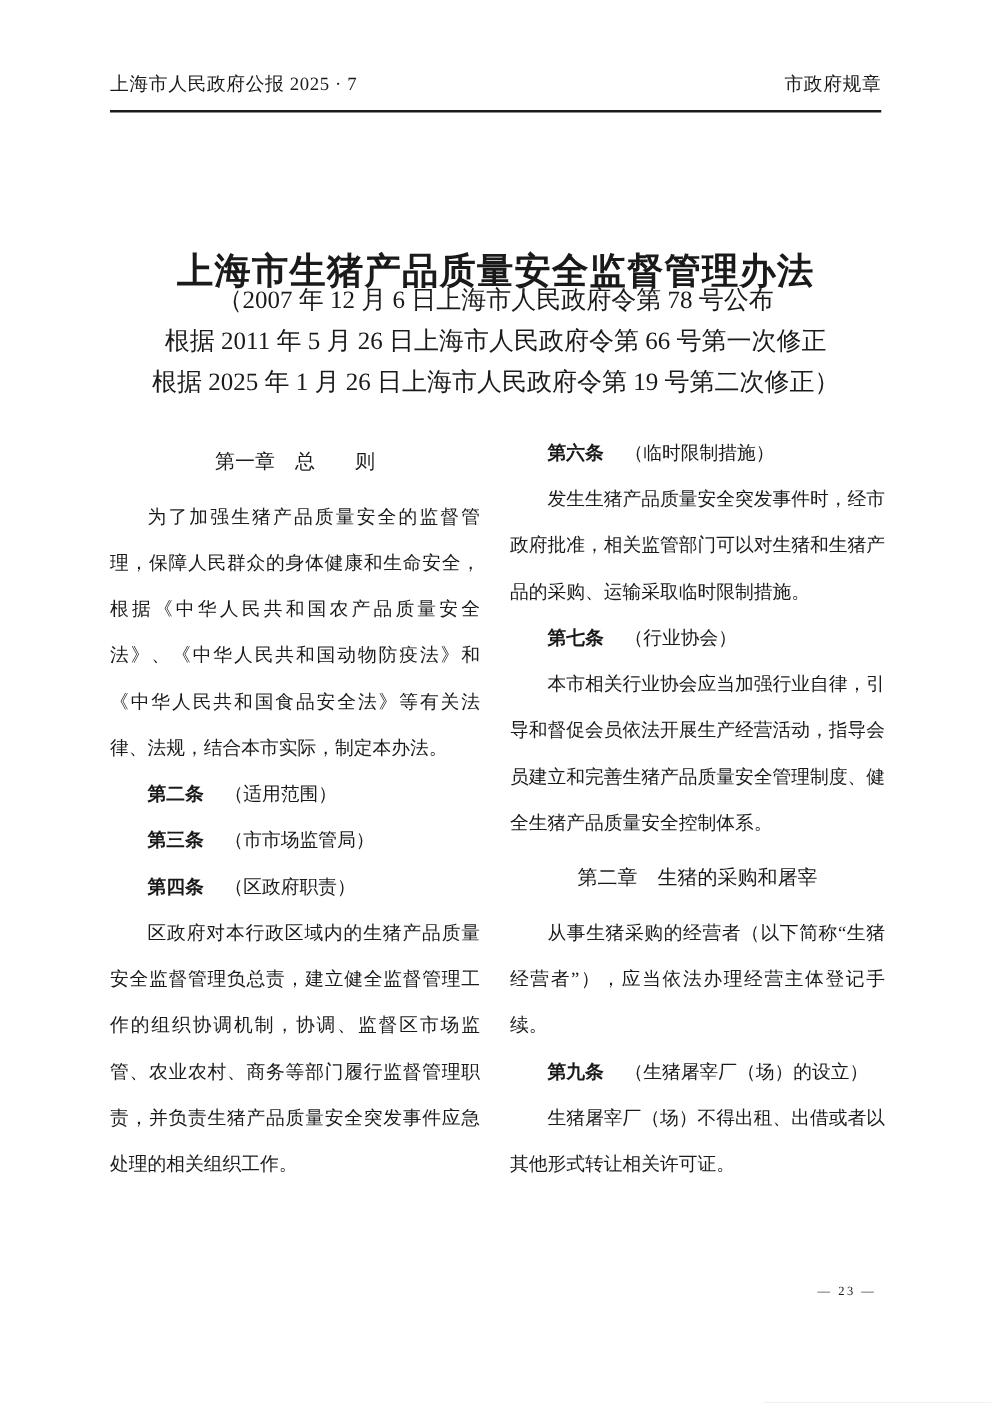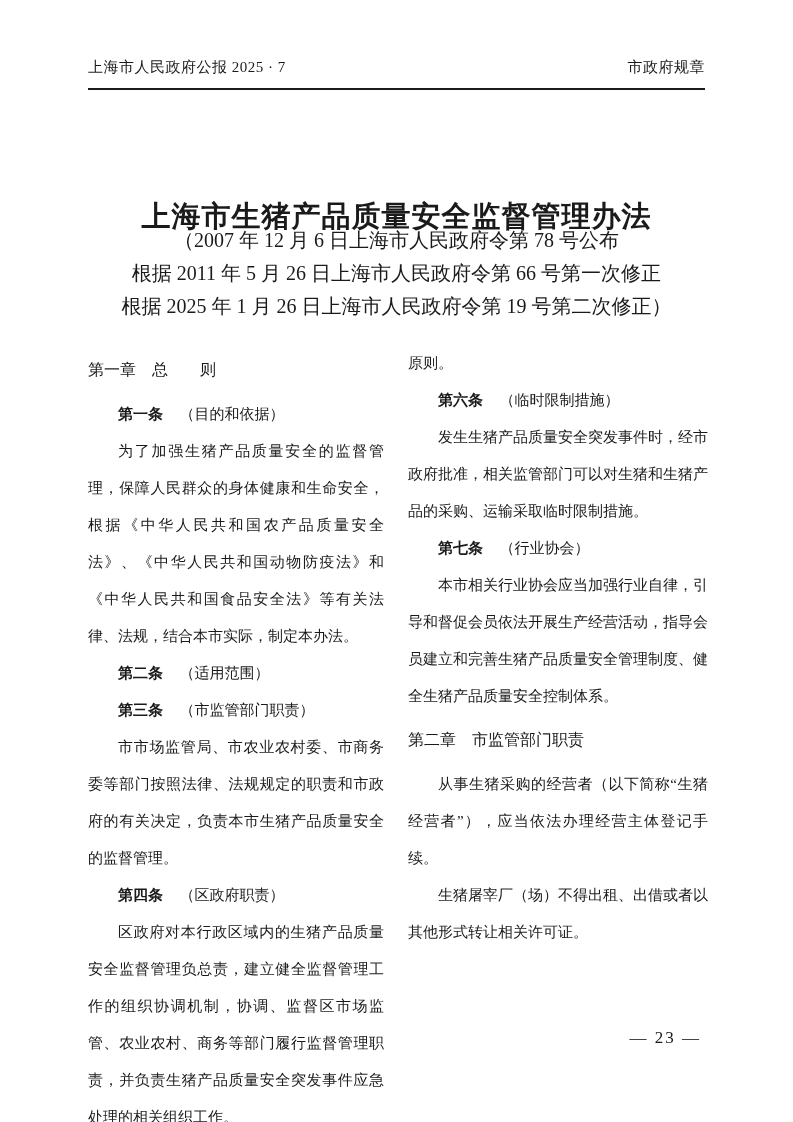--- a/index.html
+++ b/index.html
@@ -68,21 +68,21 @@
     gap: 24px;
   }
   .col {
     font-size: 15px;
     line-height: 37px;
     text-align: justify;
   }
   .col-left  { width: 296px; }
   .col-right { width: 300px; }
   .chapter {
-    text-align: left;
+    text-align: center;
     font-size: 16px;
     margin: 6px 0 8px 0;
   }
   .article-head {
     text-indent: 2em;
   }
   .art-num {
     font-weight: bold;
     margin-right: 1.1em;
   }
@@ -92,21 +92,21 @@
     text-align: justify;
   }
   p.para.cont {
     text-indent: 0;
   }
   
   .footer {
     position: absolute;
     top: 1028px;
     right: 92px;
-    font-size: 17px;
+    font-size: 10px;
     letter-spacing: 2px;
     margin-left: 47px;
   }
 </style>
 </head>
 <body>
 
 <div class="page">
 
   <div class="header">
@@ -119,35 +119,33 @@
 
   <div class="doc-subtitles">
     <div>（2007 年 12 月 6 日上海市人民政府令第 78 号公布</div>
     <div>根据 2011 年 5 月 26 日上海市人民政府令第 66 号第一次修正</div>
     <div>根据 2025 年 1 月 26 日上海市人民政府令第 19 号第二次修正）</div>
   </div>
 
   <div class="body-cols">
     <div class="col col-left" id="col-left">
         <div class="chapter">第一章　总　　则</div>
-        <div class="article-head"><span class="art-num">第一条</span><span>（目的和依据）</span></div>
         <p class="para">为了加强生猪产品质量安全的监督管理，保障人民群众的身体健康和生命安全，根据《中华人民共和国农产品质量安全法》、《中华人民共和国动物防疫法》和《中华人民共和国食品安全法》等有关法律、法规，结合本市实际，制定本办法。</p>
         <div class="article-head"><span class="art-num">第二条</span><span>（适用范围）</span></div>
-        <div class="article-head"><span class="art-num">第三条</span><span>（市监管部门职责）</span></div>
-        <p class="para">市市场监管局、市农业农村委、市商务委等部门按照法律、法规规定的职责和市政府的有关决定，负责本市生猪产品质量安全的监督管理。</p>
+        <div class="article-head"><span class="art-num">第三条</span><span>（市市场监管局）</span></div>
         <div class="article-head"><span class="art-num">第四条</span><span>（区政府职责）</span></div>
         <p class="para">区政府对本行政区域内的生猪产品质量安全监督管理负总责，建立健全监督管理工作的组织协调机制，协调、监督区市场监管、农业农村、商务等部门履行监督管理职责，并负责生猪产品质量安全突发事件应急处理的相关组织工作。</p>
       </div>
     <div class="col col-right" id="col-right">
-        <p class="para cont">原则。</p>
         <div class="article-head"><span class="art-num">第六条</span><span>（临时限制措施）</span></div>
         <p class="para">发生生猪产品质量安全突发事件时，经市政府批准，相关监管部门可以对生猪和生猪产品的采购、运输采取临时限制措施。</p>
         <div class="article-head"><span class="art-num">第七条</span><span>（行业协会）</span></div>
         <p class="para">本市相关行业协会应当加强行业自律，引导和督促会员依法开展生产经营活动，指导会员建立和完善生猪产品质量安全管理制度、健全生猪产品质量安全控制体系。</p>
-        <div class="chapter">第二章　市监管部门职责</div>
+        <div class="chapter">第二章　生猪的采购和屠宰</div>
         <p class="para">从事生猪采购的经营者（以下简称“生猪经营者”），应当依法办理经营主体登记手续。</p>
+        <div class="article-head"><span class="art-num">第九条</span><span>（生猪屠宰厂（场）的设立）</span></div>
         <p class="para">生猪屠宰厂（场）不得出租、出借或者以其他形式转让相关许可证。</p>
       </div>
   </div>
 
   <div class="footer">— 23 —</div>
 
 </div>
 
 </body></html>

